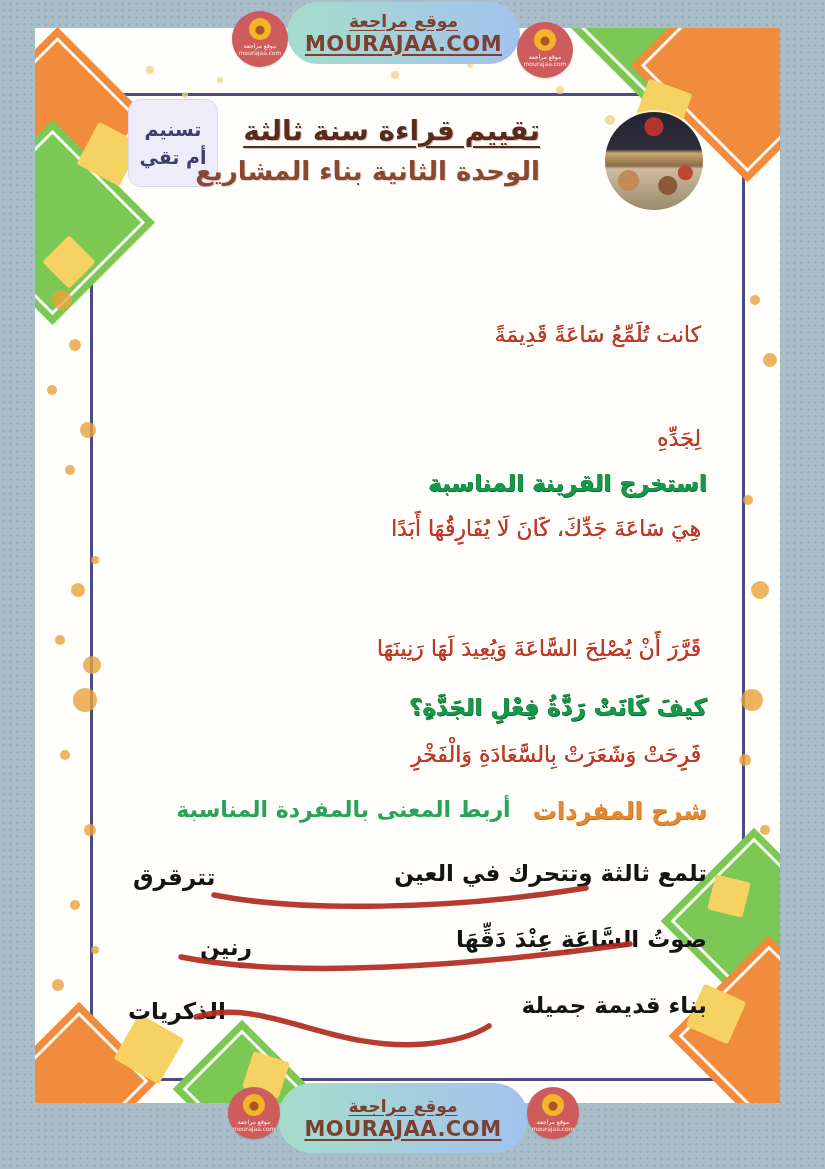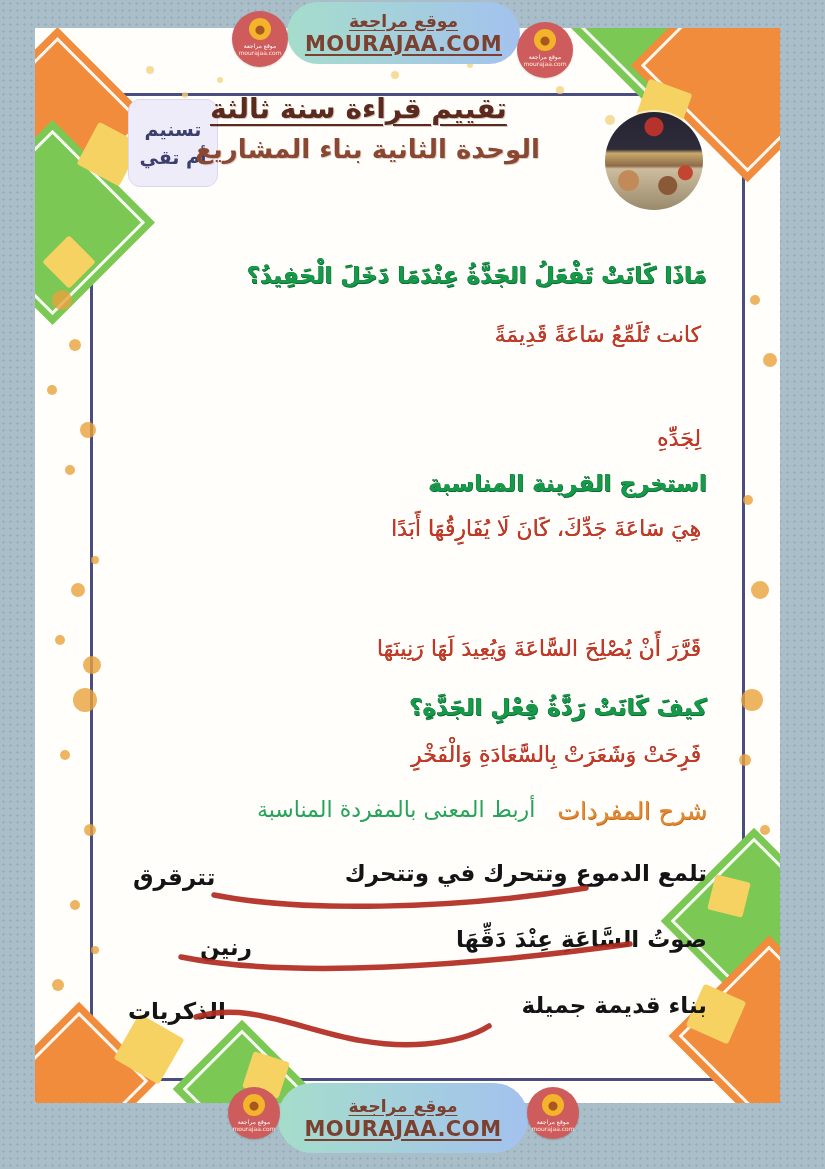--- a/index.html
+++ b/index.html
@@ -37,21 +37,21 @@
   .logo-yellow{width:22px;height:22px;border-radius:50%;background:#f3b32a;margin-top:7px;
     background-image:radial-gradient(circle at 50% 55%, #a8571e 0 4px, transparent 5px);}
   .logo-text{font-size:6px;color:#fff;margin-top:3px;line-height:1.1;}
   .logo-domain{font-size:6px;color:#ffe9d8;line-height:1.1;}
 
   .badge{
     position:absolute;left:128px;top:99px;width:88px;height:86px;background:#efecfa;
     border:1px solid #dcd7f0;border-radius:12px;display:flex;flex-direction:column;
     align-items:center;justify-content:center;color:#3c3f6e;font-weight:800;font-size:19px;line-height:1.5;
   }
-  .titles{position:absolute;left:210px;top:92px;width:330px;text-align:left;}
+  .titles{position:absolute;left:210px;top:114px;width:330px;text-align:right;}
   .title{display:inline-block;font-size:28px;font-weight:800;color:#5c2a1c;white-space:nowrap;
     text-decoration:underline;text-underline-offset:6px;text-decoration-thickness:2px;
     text-shadow:1px 1px 0 rgba(70,25,10,.25);}
   .subtitle{display:inline-block;margin-top:9px;font-size:26px;font-weight:800;color:#8a4731;white-space:nowrap;
     text-underline-offset:7px;text-decoration-thickness:2px;
     text-shadow:1px 1px 0 rgba(110,50,25,.22);}
   .avatar{
     position:absolute;left:605px;top:112px;width:98px;height:98px;border-radius:50%;z-index:6;
     background:
       radial-gradient(circle at 50% 15%, #b5332c 0 9px, transparent 10px),
@@ -59,22 +59,22 @@
       radial-gradient(circle at 64% 75%, #8a5a38 0 9px, transparent 10px),
       radial-gradient(circle at 82% 62%, #c2452f 0 7px, transparent 8px),
       linear-gradient(180deg,#262432 0%,#2e2b3a 38%,#c9a96a 42%,#8d6b4a 55%,#cdbd9e 58%,#9a8a6c 100%);
     box-shadow:0 0 0 2px rgba(255,255,255,.6);
   }
   .qa-line{position:absolute;white-space:nowrap;}
   .q{right:118px;font-size:23px;font-weight:800;color:#169a4a;
      text-shadow:.6px .6px 0 #0b6b33, -.4px -.4px 0 #0b6b33;}
   .a{right:124px;font-size:22px;font-weight:400;color:#c23a28;text-shadow:.3px .3px 0 #a52c1d;}
   .vocab{position:absolute;top:797px;right:118px;display:flex;gap:22px;white-space:nowrap;}
-  .vocab .head{font-size:24px;font-weight:400;color:#e28a33;text-shadow:.6px .6px 0 #c06a18;}
-  .vocab .instr{font-size:22px;font-weight:400;color:#27a35a;text-align:center;}
+  .vocab .head{font-size:24px;font-weight:700;color:#e28a33;text-shadow:.6px .6px 0 #c06a18;}
+  .vocab .instr{font-size:22px;font-weight:700;color:#27a35a;text-align:center;}
   .match-meaning{position:absolute;right:118px;font-size:23px;font-weight:700;color:#141414;white-space:nowrap;}
   .match-word{position:absolute;font-size:23px;font-weight:700;color:#141414;white-space:nowrap;}
   svg.lines{position:absolute;left:0;top:0;z-index:5;}
 </style>
 </head>
 <body>
 
 <div class="stage">
 
   <div class="page">
@@ -139,35 +139,34 @@
       <span>أم تقي</span>
     </div>
 
     <div class="titles" dir="rtl">
       <span class="title">تقييم قراءة سنة ثالثة</span><br>
       <span class="subtitle">الوحدة الثانية بناء المشاريع</span>
     </div>
 
     <div class="avatar"></div>
 
-    <div class="qa-line q" dir="rtl" style="top:262px">مَاذَا كَانَتْ تَفْعَلُ الجَدَّةُ عِنْدَمَا دَخَلَ الْحَفِيدُ؟</div>
     <div class="qa-line a" dir="rtl" style="top:322px">كانت تُلَمِّعُ سَاعَةً قَدِيمَةً</div>
     <div class="qa-line a" dir="rtl" style="top:426px">لِجَدِّهِ</div>
     <div class="qa-line q" dir="rtl" style="top:470px">استخرج القرينة المناسبة</div>
     <div class="qa-line a" dir="rtl" style="top:516px">هِيَ سَاعَةَ جَدِّكَ، كَانَ لَا يُفَارِقُهَا أَبَدًا</div>
     <div class="qa-line a" dir="rtl" style="top:636px">قَرَّرَ أَنْ يُصْلِحَ السَّاعَةَ وَيُعِيدَ لَهَا رَنِينَهَا</div>
     <div class="qa-line q" dir="rtl" style="top:694px">كيفَ كَانَتْ رَدَّةُ فِعْلِ الجَدَّةِ؟</div>
     <div class="qa-line a" dir="rtl" style="top:742px">فَرِحَتْ وَشَعَرَتْ بِالسَّعَادَةِ وَالْفَخْرِ</div>
 
     <div class="vocab" dir="rtl">
       <span class="head">شرح المفردات</span>
       <span class="instr">أربط المعنى بالمفردة المناسبة</span>
     </div>
 
-    <div class="match-meaning" dir="rtl" style="top:860px">تلمع الدموع وتتحرك في وتتحرك</div>
+    <div class="match-meaning" dir="rtl" style="top:860px">تلمع ثالثة وتتحرك في العين</div>
     <div class="match-word" dir="rtl" style="top:864px;left:133px">تترقرق</div>
     <div class="match-meaning" dir="rtl" style="top:926px">صوتُ السَّاعَةِ عِنْدَ دَقِّهَا</div>
     <div class="match-word" dir="rtl" style="top:934px;left:200px">رنين</div>
     <div class="match-meaning" dir="rtl" style="top:992px">بناء قديمة جميلة</div>
     <div class="match-word" dir="rtl" style="top:998px;left:128px">الذكريات</div>
   </div>
 
   <svg class="lines" width="825" height="1169" viewBox="0 0 825 1169">
     <path d="M 214 895 C 300 912, 450 910, 586 888" fill="none" stroke="#b22a20" stroke-width="5.5" stroke-linecap="round" opacity=".92"></path>
     <path d="M 181 957 C 290 979, 470 966, 630 944" fill="none" stroke="#b22a20" stroke-width="5.5" stroke-linecap="round" opacity=".92"></path>

